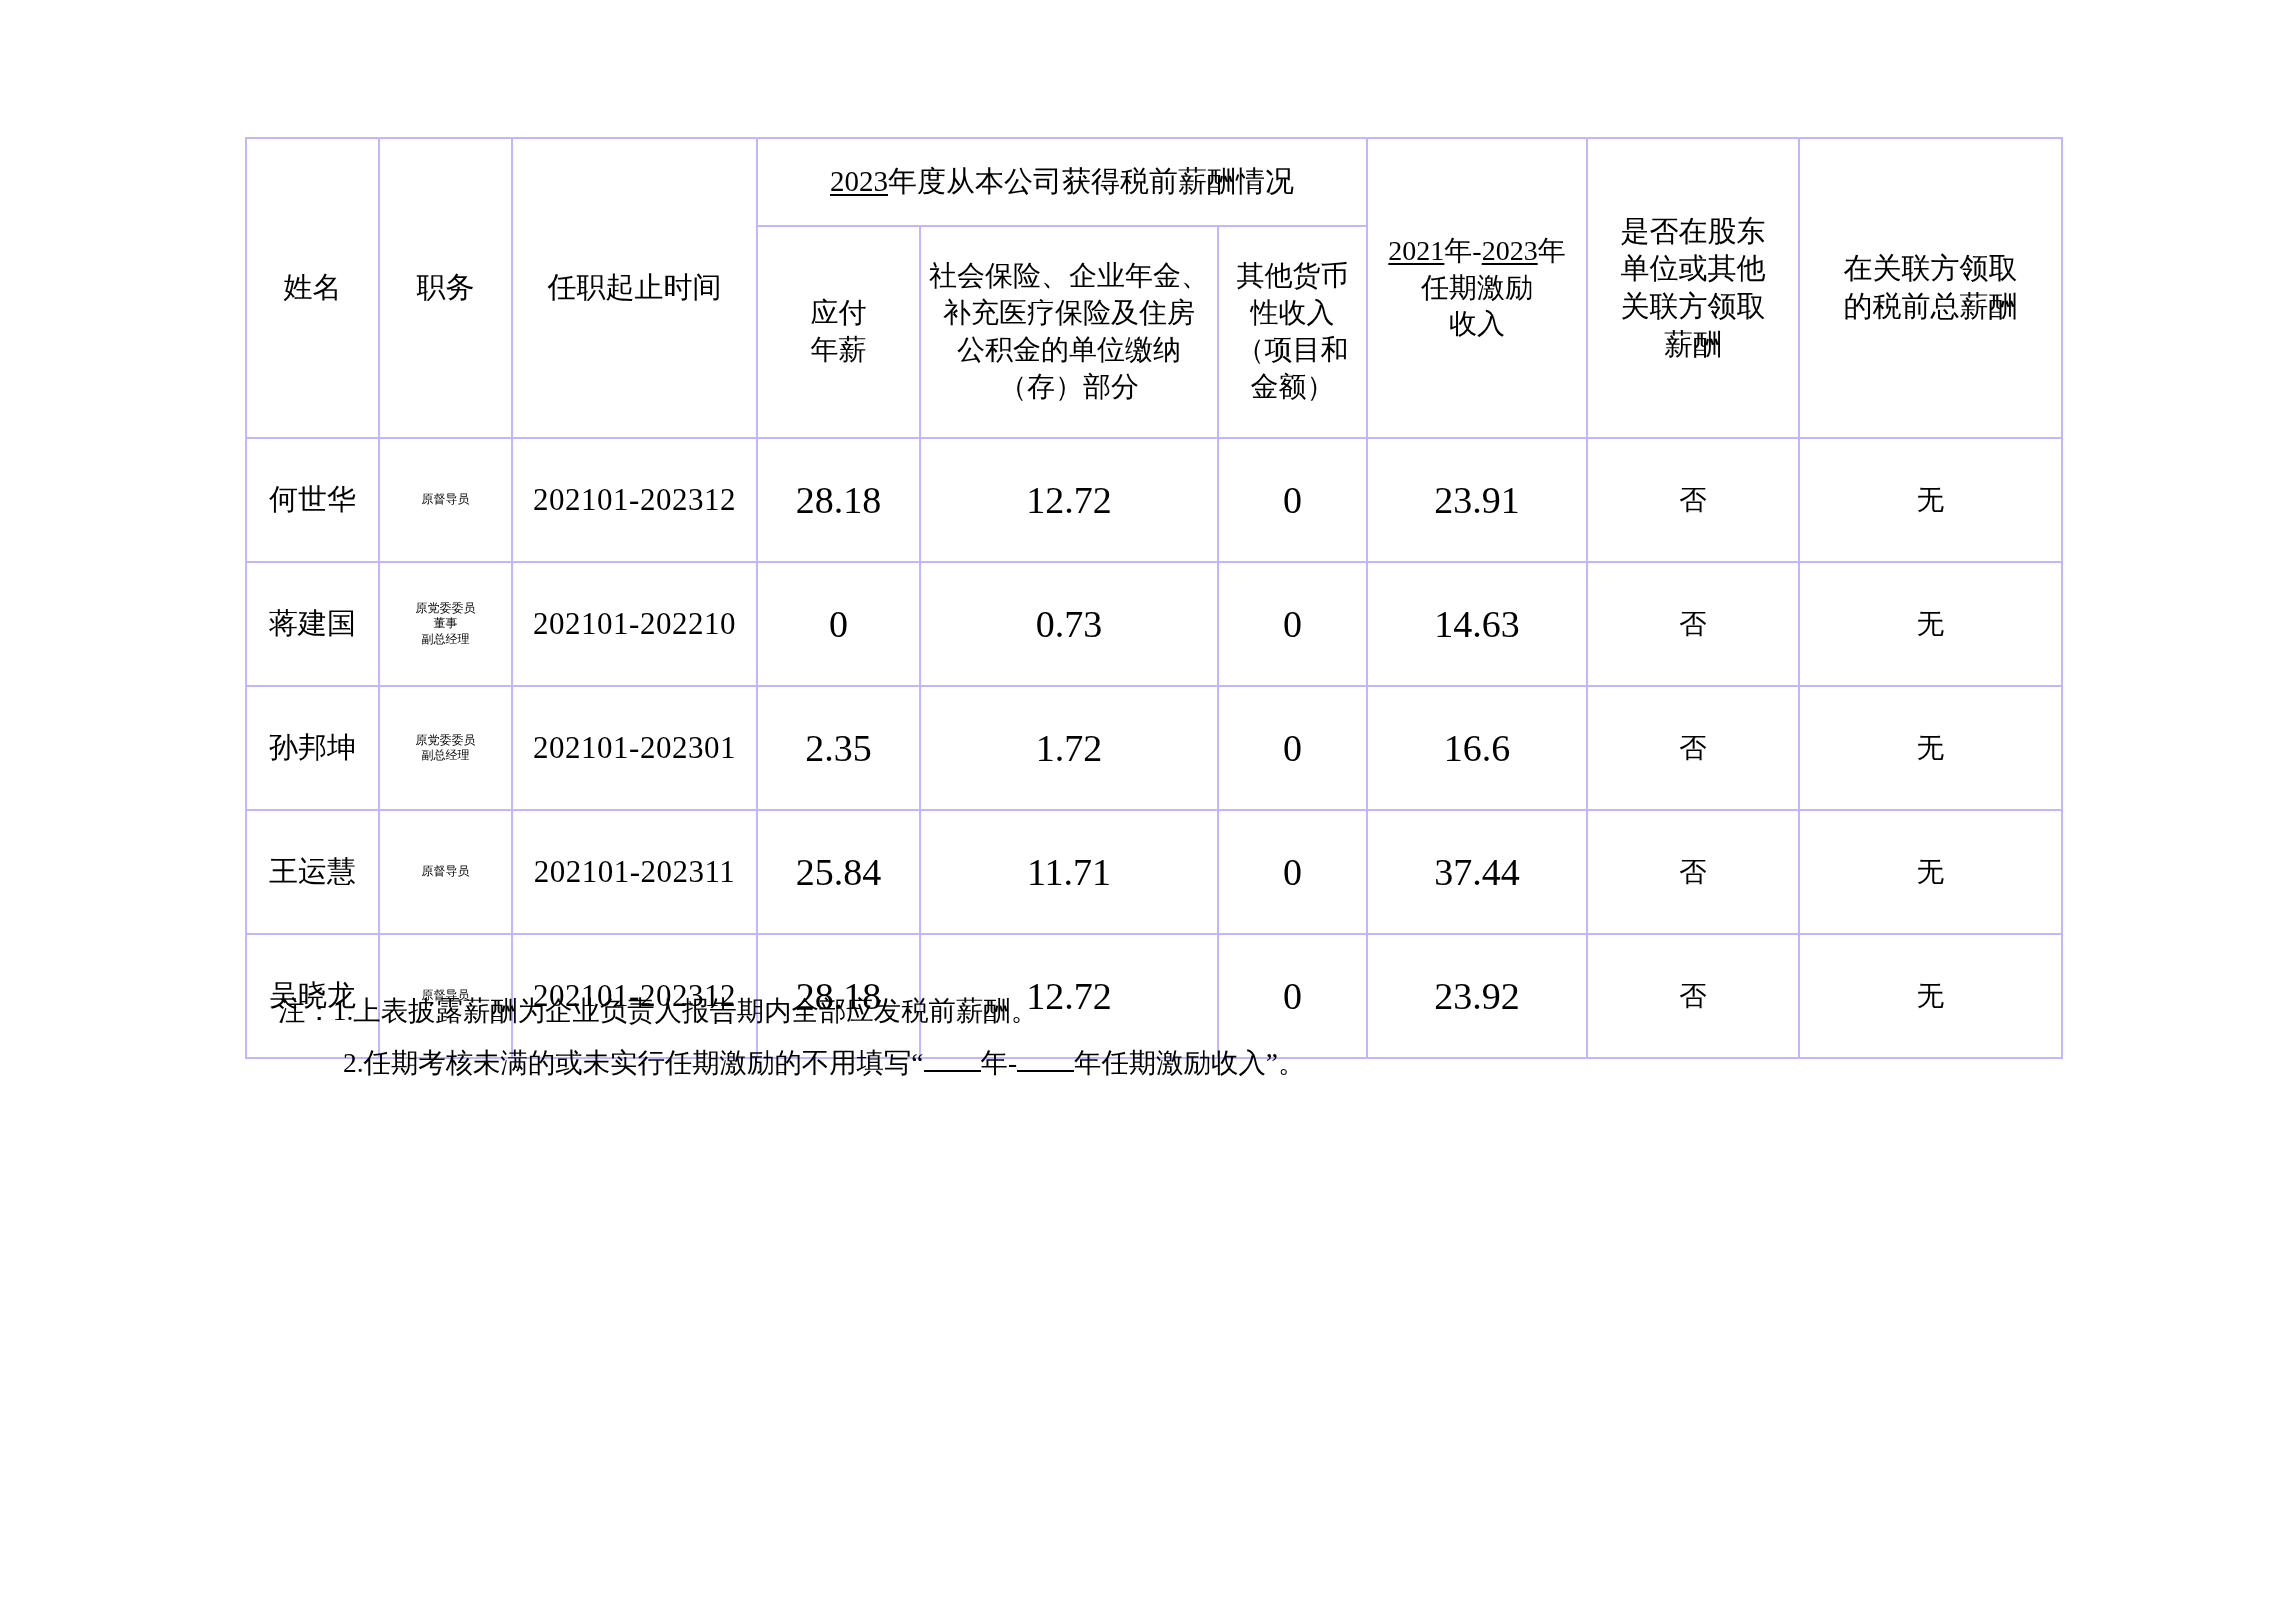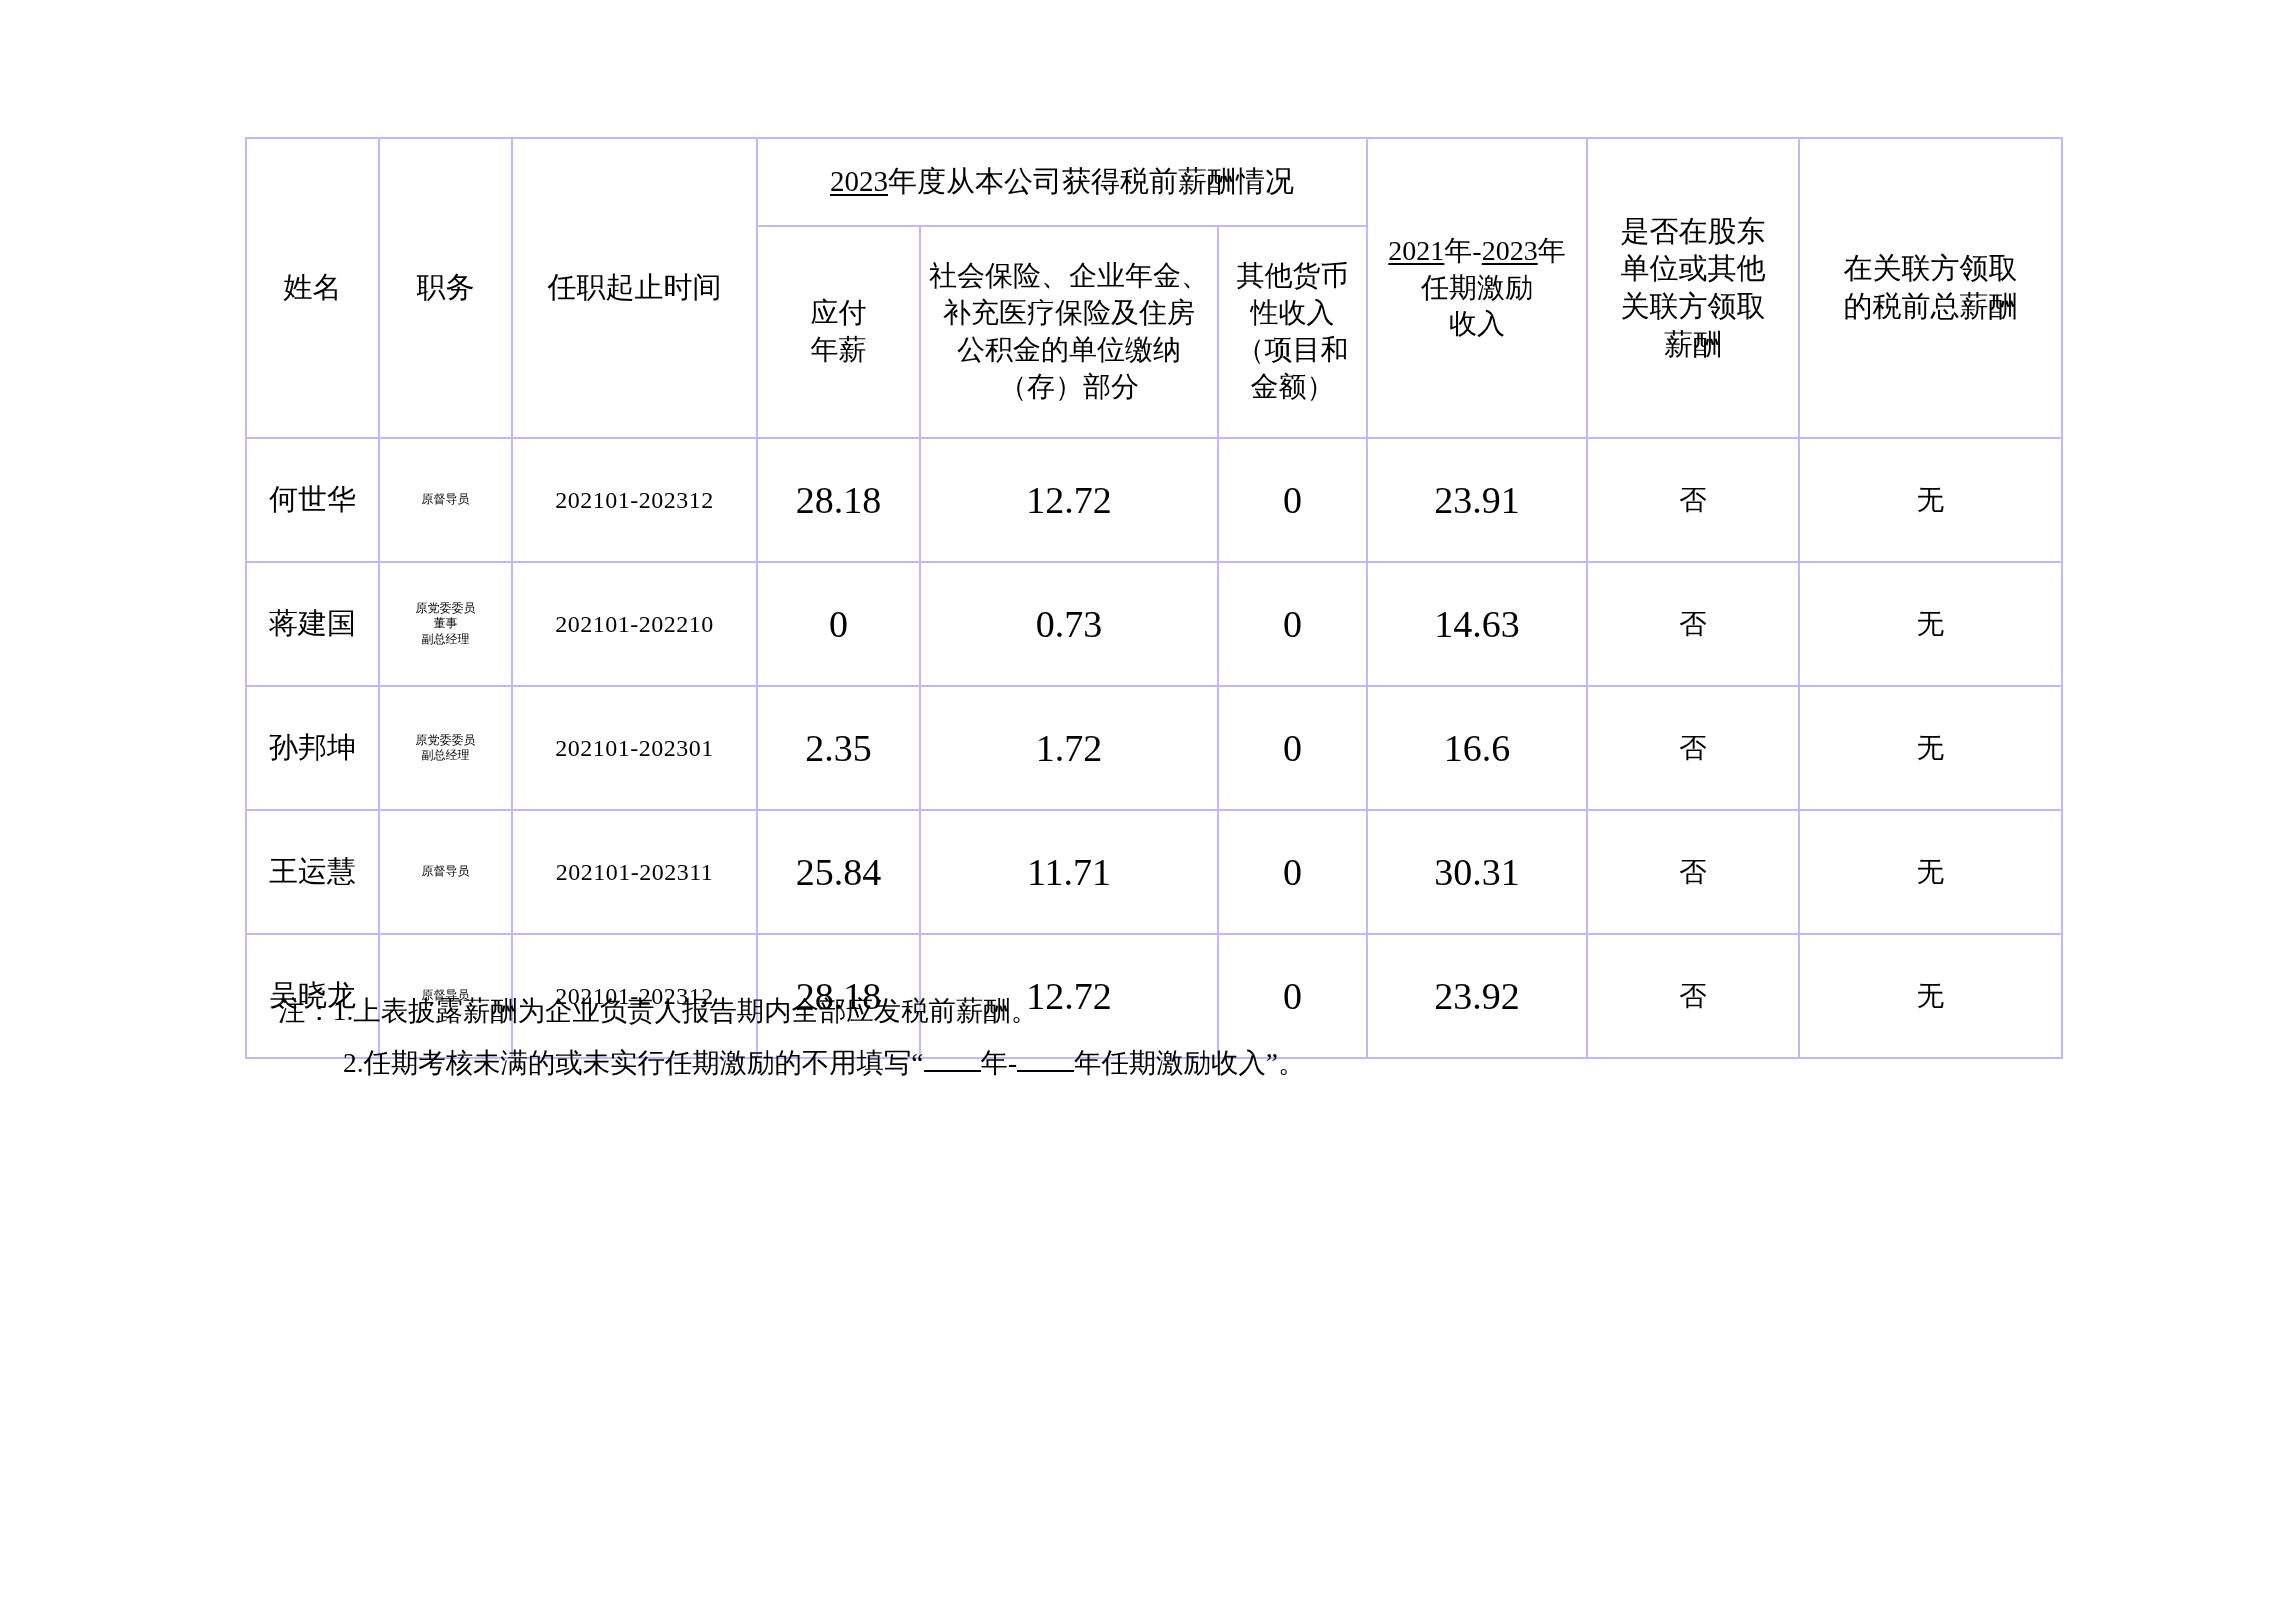--- a/index.html
+++ b/index.html
@@ -81,21 +81,21 @@
   .body-row td { height: 118px; }
   .cell-name {
     font-size: 29px;
     font-weight: bold;
   }
   .cell-post {
     font-size: 12px;
     line-height: 1.28;
   }
   .cell-term {
-    font-size: 24px;
+    font-size: 31px;
     font-weight: bold;
     letter-spacing: 0.5px;
   }
   .cell-num {
     font-size: 38px;
   }
   .cell-text {
     font-size: 27.4px;
   }
 
@@ -229,21 +229,21 @@
         </tr>
         <tr class="body-row">
           <td class="cell-name">王运慧</td>
           <td class="cell-post">
             <div>原督导员</div>
           </td>
           <td class="cell-term">202101-202311</td>
           <td class="cell-num">25.84</td>
           <td class="cell-num">11.71</td>
           <td class="cell-num">0</td>
-          <td class="cell-num">30.31</td>
+          <td class="cell-num">37.44</td>
           <td class="cell-text">否</td>
           <td class="cell-text">无</td>
         </tr>
         <tr class="body-row">
           <td class="cell-name">吴晓龙</td>
           <td class="cell-post">
             <div>原督导员</div>
           </td>
           <td class="cell-term">202101-202312</td>
           <td class="cell-num">28.18</td>

